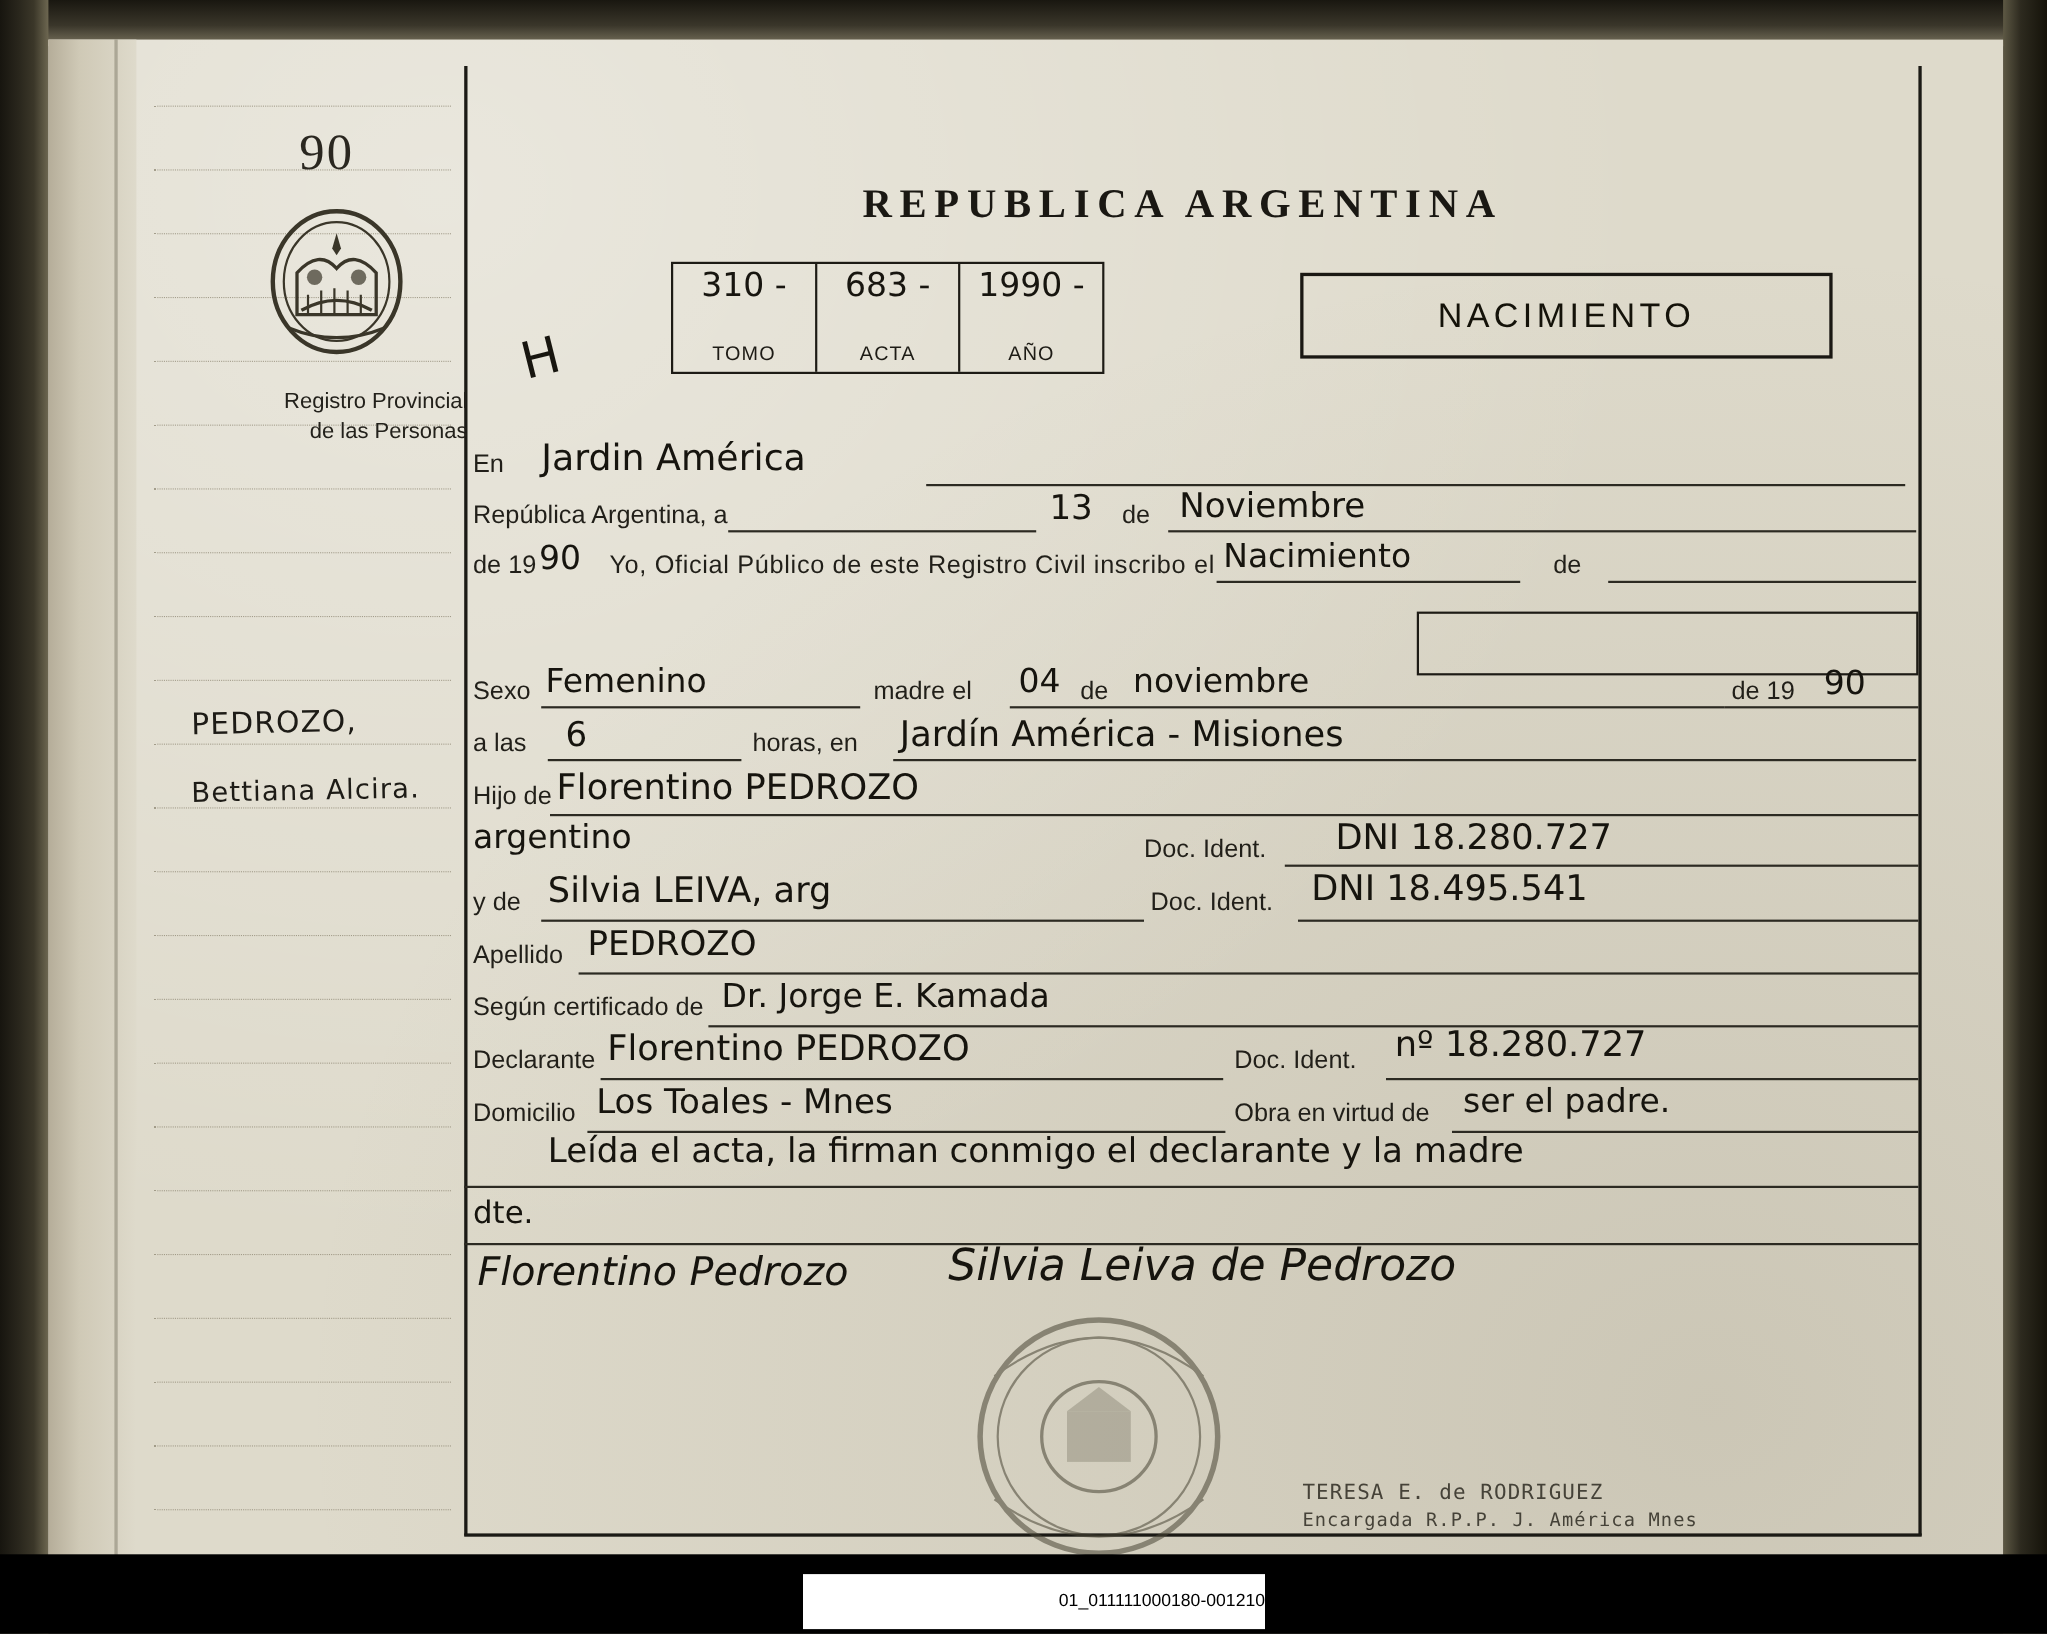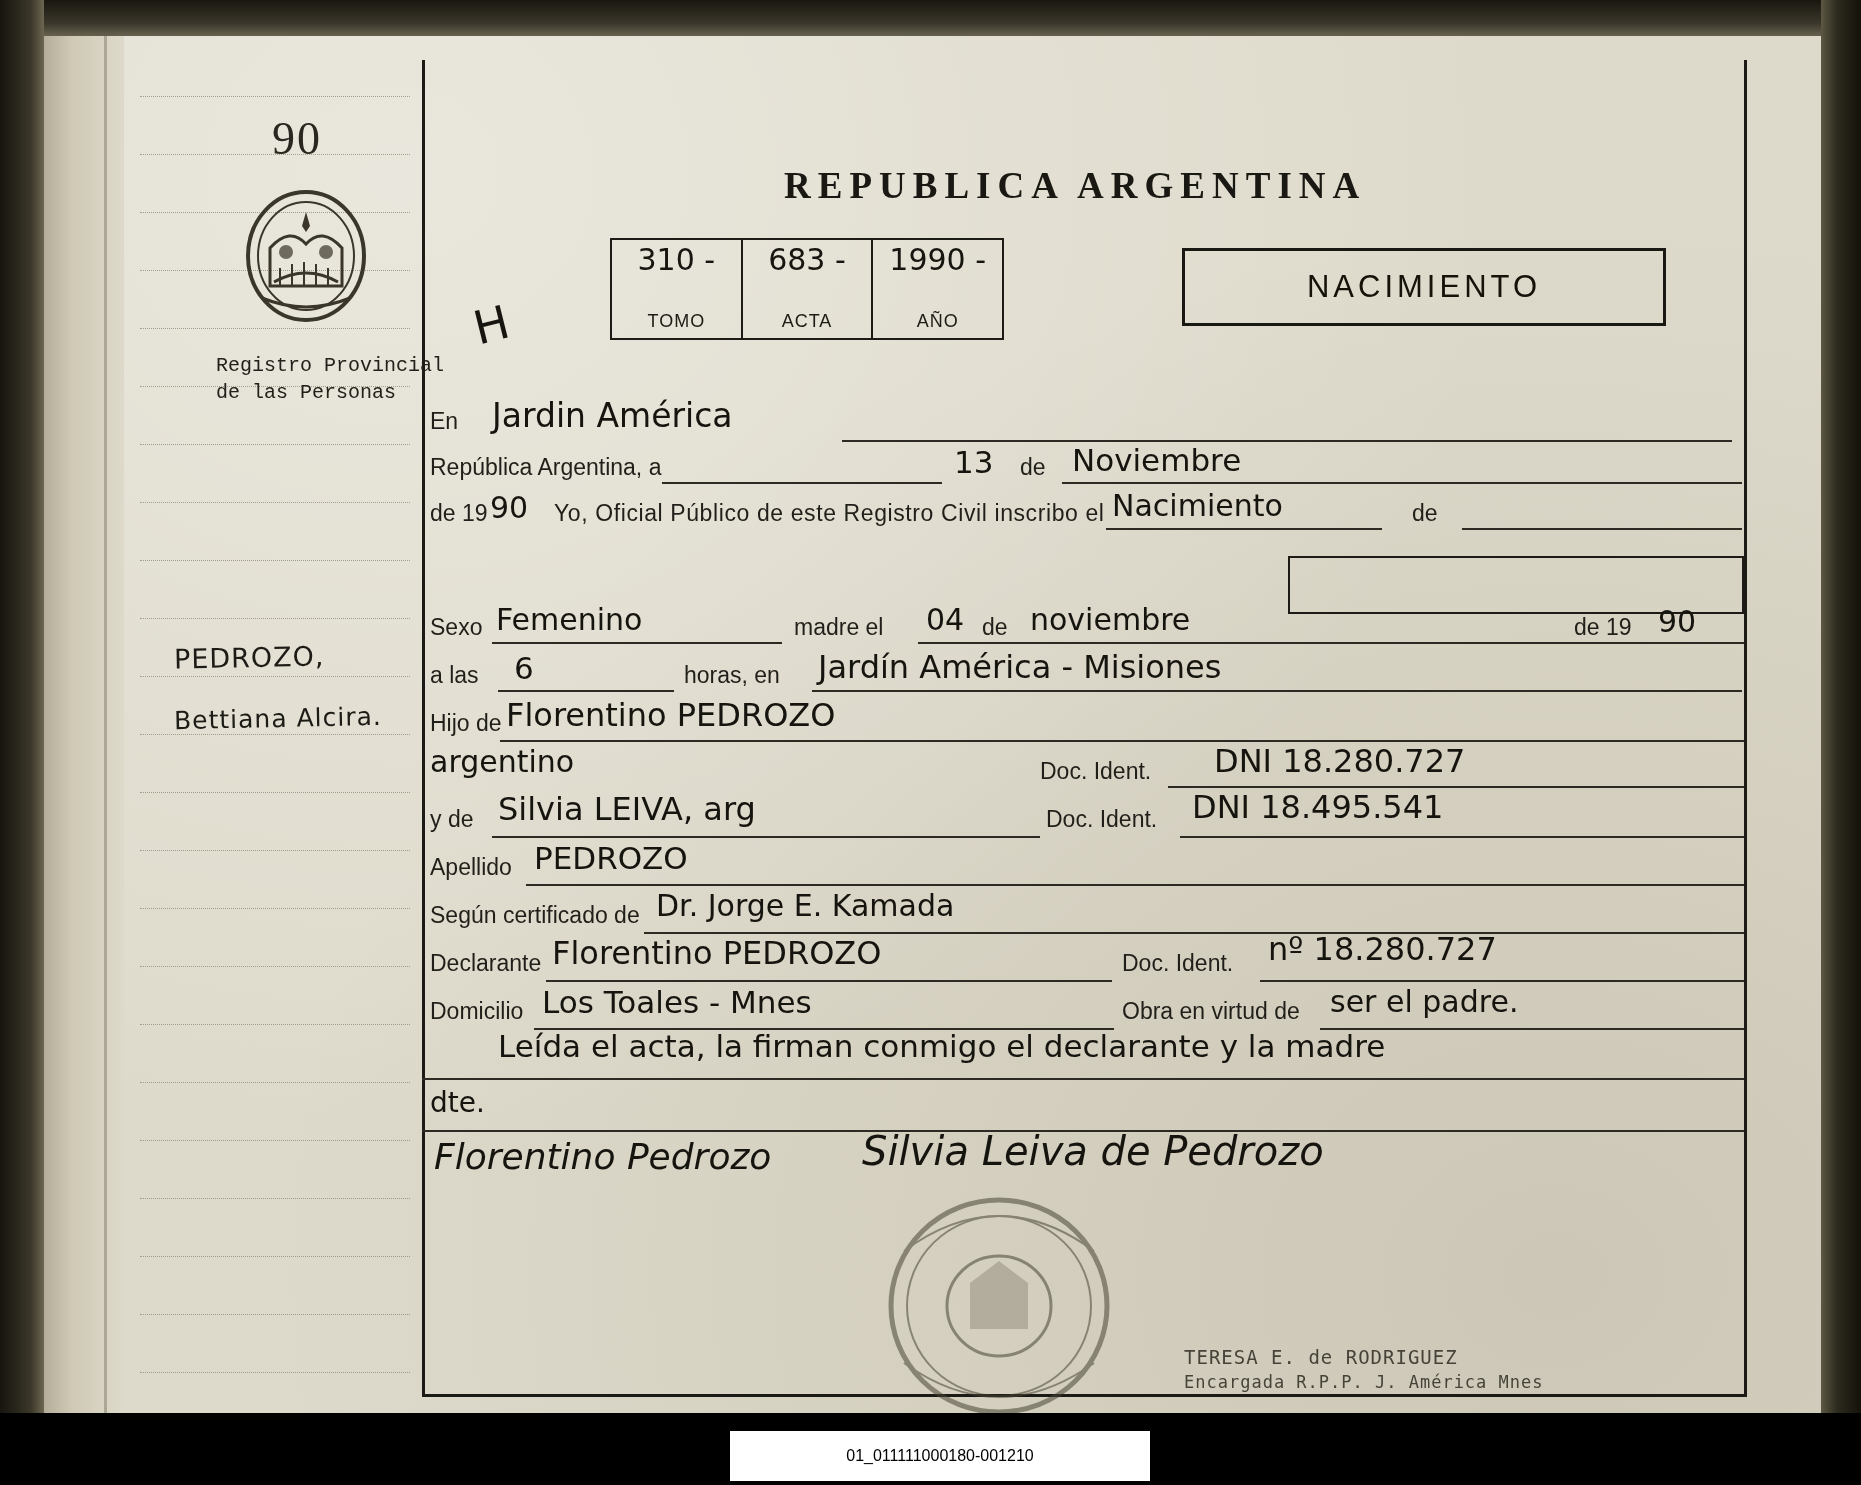--- a/index.html
+++ b/index.html
@@ -131,28 +131,28 @@
     position: absolute;
     left: 196px;
     top: 150px;
     width: 132px;
     height: 140px;
   }
   .seal svg { display:block; }
 
   .registro-caption {
     position: absolute;
-    left: 172px;
+    left: 151px;
     top: 316px;
     width: 230px;
-    text-align: left;
+    text-align: right;
     font-size: 20px;
     line-height: 1.35;
     color: #23211b;
-    font-family: Liberation Mono, monospace;
+    font-family: Liberation Sans, sans-serif;
   }
 
   .side-note {
     position: absolute;
     left: 130px;
     font-family: "DejaVu Sans", sans-serif;
     color: #1d1b16;
     font-size: 27px;
     letter-spacing: 1px;
     transform: rotate(-1.2deg);
@@ -307,21 +307,21 @@
     width: 1861px; height: 72px;
     background: #000;
   }
   .caption-inner {
     position: absolute;
     left: 730px;
     bottom: 4px;
     width: 420px;
     height: 50px;
     background: #fff;
-    display:flex; align-items:center; justify-content:center;
+    display:flex; align-items:center; justify-content:flex-end;
   }
 </style>
 </head>
 <body>
 
 <div id="page">
 
   <div class="book-edge-top"></div>
   <div class="book-edge-left"></div>
   <div class="book-edge-right"></div>

